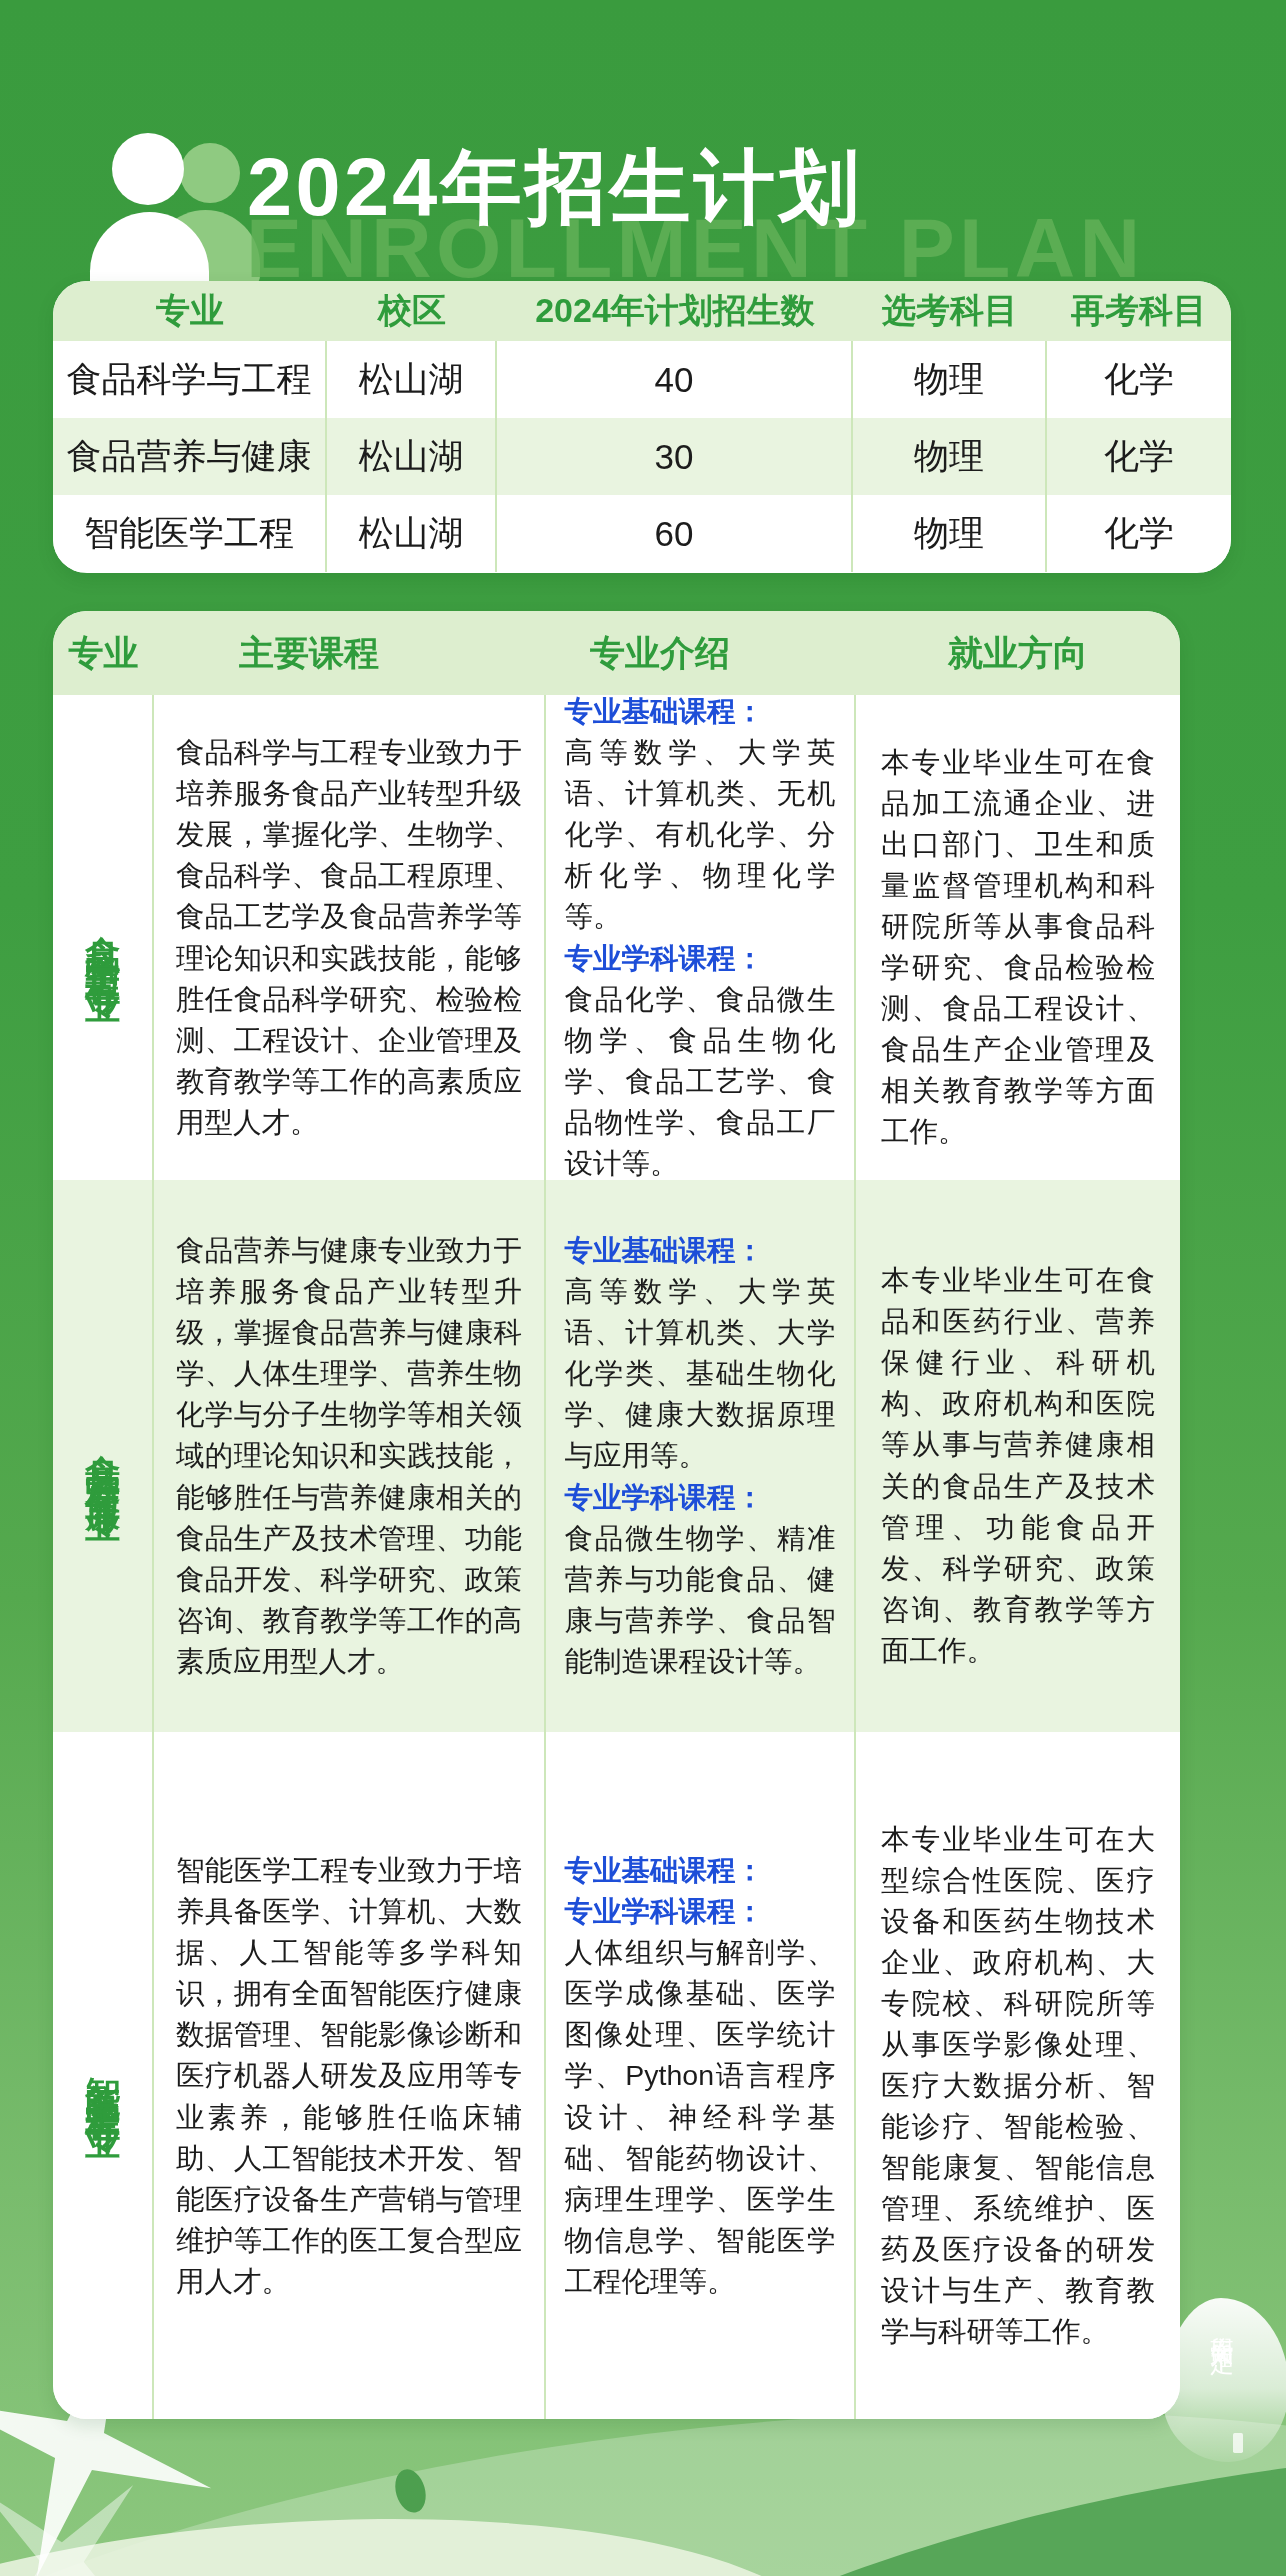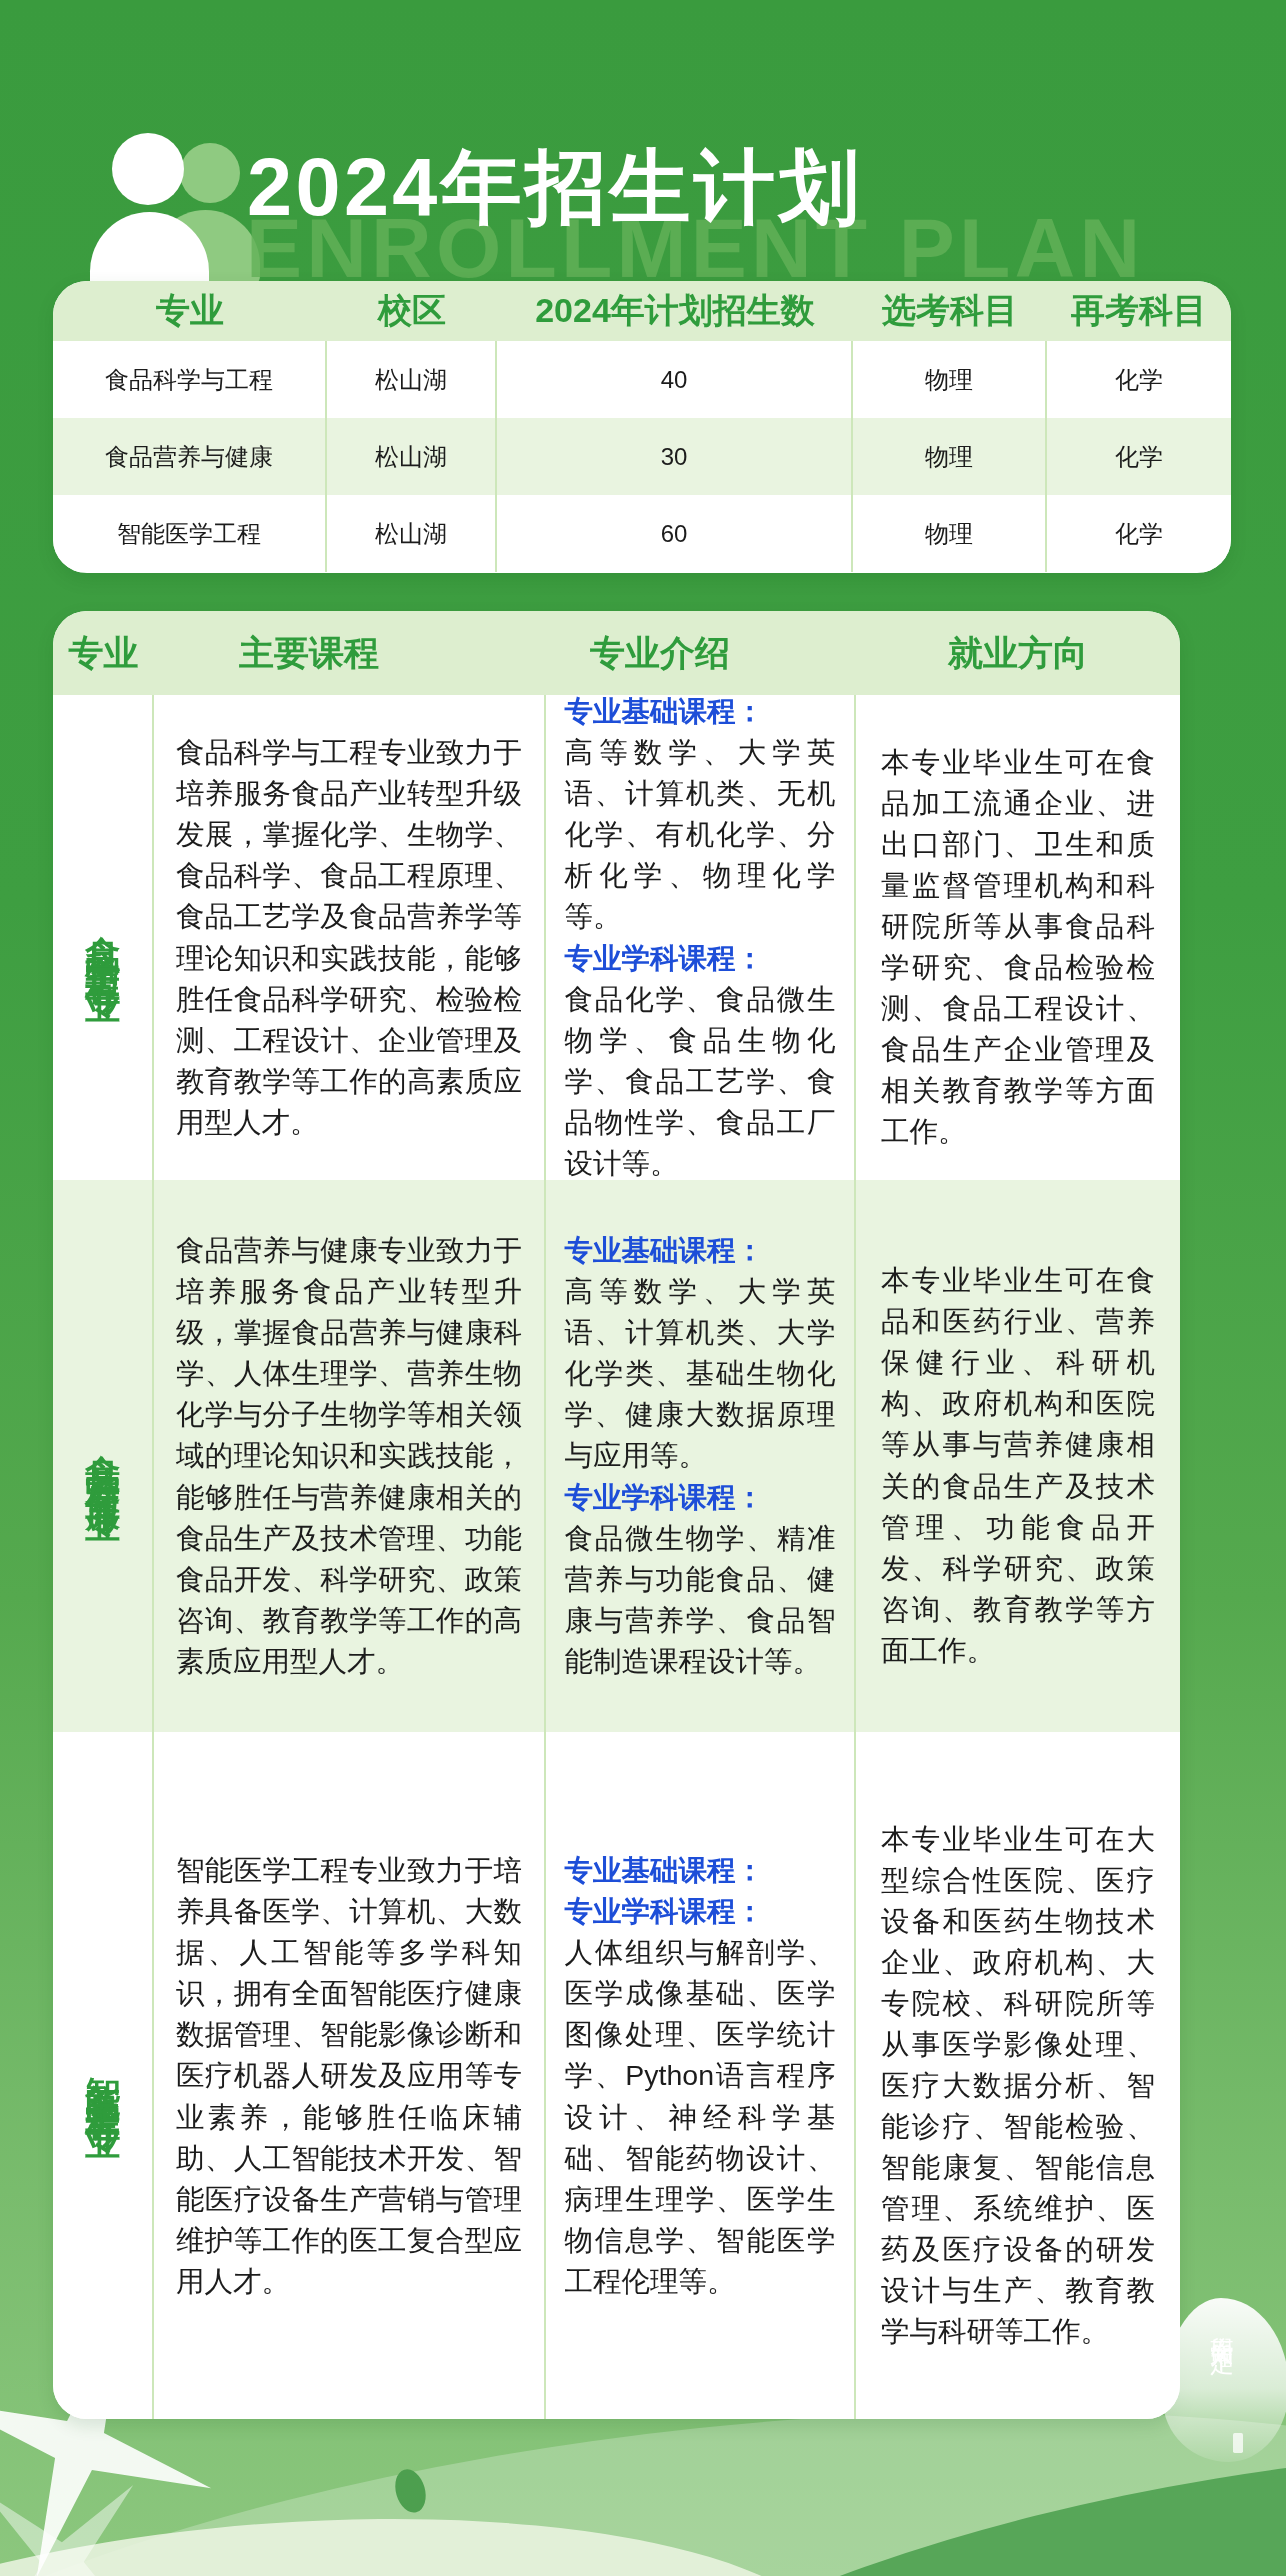--- a/index.html
+++ b/index.html
@@ -28,21 +28,21 @@
   
   .table1{
     position:absolute; left:53px; top:281px; width:1178px; height:292px;
     border-radius:34px; overflow:hidden; background:#ffffff;
     box-shadow:0 6.7px 17px rgba(10,70,20,.12); z-index:4;
   }
   .t1-header{display:flex; height:60px; background:#ddeecf;}
   .t1-row{display:flex; height:77px; background:#ffffff;}
   .t1-row.alt{background:#e9f4e0;}
   .t1c{box-sizing:border-box; display:flex; align-items:center; justify-content:center;
-       font-size:24px; color:#1c1c1c;}
+       font-size:35px; color:#1c1c1c;}
   .t1-row .t1c{border-right:2.5px solid #cde7ba;}
   .t1-row .t1c:last-child{border-right:none;}
   .t1c.w1{width:274px;} .t1c.w2{width:170px;} .t1c.w3{width:356px;text-align:center;}
   .t1c.w4{width:194px;} .t1c.w5{width:184px;}
   .t1-header .t1c{font-size:34px; font-weight:700; color:#2f9c3c;}
   
   .table2{
     position:absolute; left:53px; top:611px; width:1127px; height:1808px;
     border-radius:34px; overflow:hidden; background:#ffffff;
     box-shadow:0 6.7px 17px rgba(10,70,20,.12); z-index:4;

